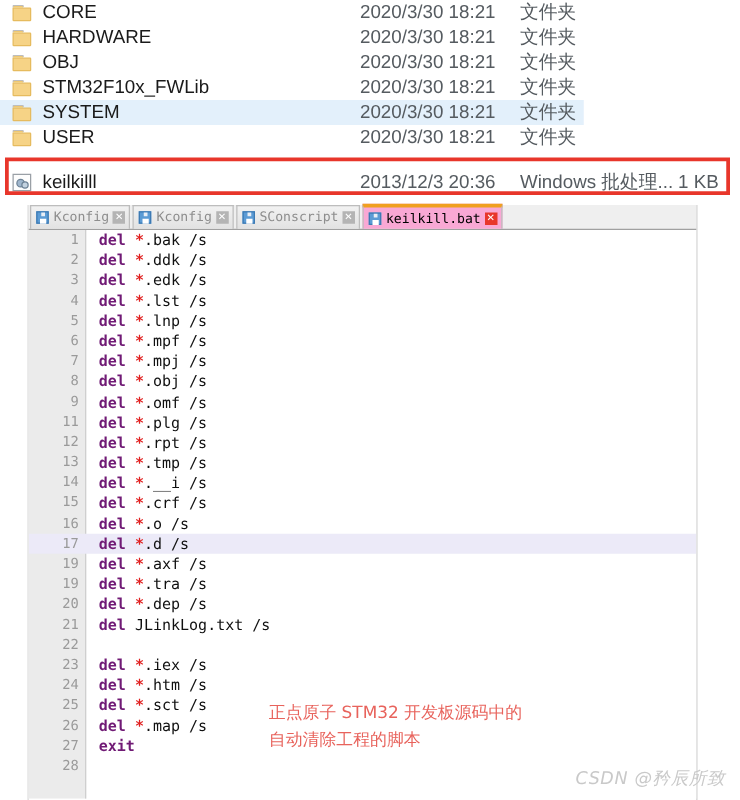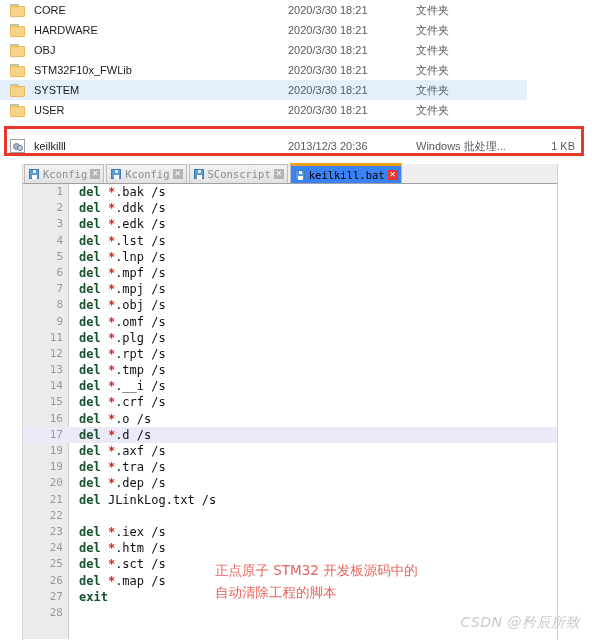--- a/index.html
+++ b/index.html
@@ -22,28 +22,28 @@
     width: 592px;
     height: 158px;
     background: #ffffff;
   }
   .file-row {
     position: relative;
     height: 20px;
     line-height: 20px;
     display: flex;
     align-items: center;
-    font-size: 11px;
+    font-size: 15px;
     color: #1a1a1a;
     padding-left: 10px;
     box-sizing: border-box;
   }
   .file-row.selected {
     background: #e3f0fb;
-    width: 527px;
+    width: 467px;
   }
   .folder-ico {
     width: 15px;
     height: 13px;
     flex: 0 0 15px;
     position: relative;
     margin-right: 9px;
   }
   .folder-ico .tab {
     position: absolute;
@@ -157,21 +157,21 @@
     background: linear-gradient(#f2f2f2, #e2e2e2);
     border: 1px solid #bdbdbd;
     border-bottom: none;
     box-sizing: border-box;
     font-family: "DejaVu Sans Mono", monospace;
     font-size: 10.5px;
     color: #8d8d8d;
     white-space: nowrap;
   }
   .tab.active {
-    background: #3b82f6;
+    background: #f9a8d4;
     border-top: 3px solid #f0a020;
     color: #000000;
     height: 20px;
   }
   .save-ico {
     width: 10px; height: 10px;
     flex: 0 0 10px;
     margin-right: 4px;
     background: #5b9bd5;
     border: 1px solid #3d7ab3;
@@ -237,21 +237,21 @@
     width: 40px;
     text-align: right;
     color: #9a9a9a;
     font-size: 11px;
     font-family: "DejaVu Sans Mono", monospace;
   }
   .ltext {
     position: absolute;
     left: 56px;
   }
-  .kw  { color: #14532d; font-weight: bold; }
+  .kw  { color: #701a75; font-weight: bold; }
   .st  { color: #e02020; font-weight: bold; }
   .pl  { color: #101010; }
   .cmt-cn { color: #12a03c; }
 
   
   #annotation {
     position: absolute;
     left: 192px;
     top: 375px;
     font-family: "DejaVu Sans", sans-serif;

